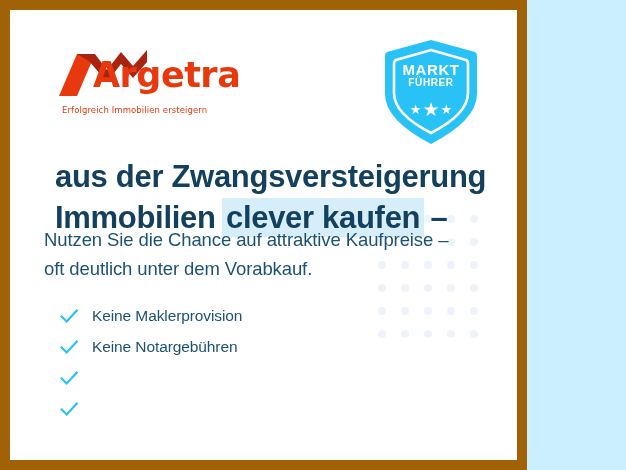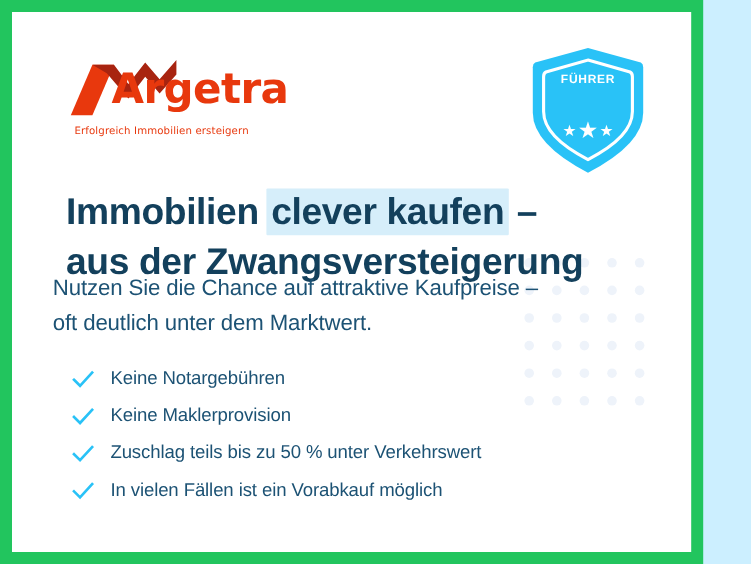--- a/index.html
+++ b/index.html
@@ -12,25 +12,25 @@
     height: 470px;
     overflow: hidden;
     background: #ccefff;
     font-family: "Liberation Sans", sans-serif;
     -webkit-font-smoothing: antialiased;
   }
 
   
   .banner {
     position: relative;
-    width: 586px;
+    width: 527px;
     height: 470px;
     box-sizing: border-box;
     padding: 10px;
-    background: #22c55e;
+    background: #a16207;
   }
   .canvas {
     position: relative;
     width: 100%;
     height: 100%;
     background: #ffffff;
     overflow: hidden;
   }
 
   
@@ -240,58 +240,57 @@
       </div>
       <div class="logo-tagline">Erfolgreich Immobilien ersteigern</div>
     </div>
 
     <div class="badge">
       <svg width="96" height="108" viewBox="0 0 96 108">
         <path d="M48 2 L92 14 Q94 15 94 18 L94 56 Q94 82 48 106 Q2 82 2 56 L2 18 Q2 15 4 14 Z" fill="#29c2f7"></path>
         <path d="M48 12 L83 22 Q85 23 85 26 L85 55 Q85 76 48 95 Q11 76 11 55 L11 26 Q11 23 13 22 Z" fill="none" stroke="#ffffff" stroke-width="2.6"></path>
       </svg>
       <div class="badge-text">
+        <div class="badge-line1">MARKT</div>
         <div class="badge-line2">FÜHRER</div>
       </div>
       <div class="badge-stars">
         <span class="s-sm">★</span><span class="s-lg">★</span><span class="s-sm">★</span>
       </div>
     </div>
 
     <h1 class="headline">
+      <div class="headline-line">aus der Zwangsversteigerung</div>
       <div class="headline-line"><span>Immobilien </span><span class="hl">clever kaufen</span><span> –</span></div>
-      <div class="headline-line">aus der Zwangsversteigerung</div>
     </h1>
 
     <div class="subheadline">
       <div>Nutzen Sie die Chance auf attraktive Kaufpreise –</div>
-      <div>oft deutlich unter dem Marktwert.</div>
+      <div>oft deutlich unter dem Vorabkauf.</div>
     </div>
 
     <ul class="benefits">
       <li class="benefit">
         <svg class="check-icon" viewBox="0 0 24 24">
           <path d="M4 12.5 L9.5 18 L20.5 6" fill="none" stroke="#29c2f7" stroke-width="2.4" stroke-linecap="square"></path>
         </svg>
+        <span class="benefit-label">Keine Maklerprovision</span>
+      </li>
+      <li class="benefit">
+        <svg class="check-icon" viewBox="0 0 24 24">
+          <path d="M4 12.5 L9.5 18 L20.5 6" fill="none" stroke="#29c2f7" stroke-width="2.4" stroke-linecap="square"></path>
+        </svg>
         <span class="benefit-label">Keine Notargebühren</span>
       </li>
       <li class="benefit">
         <svg class="check-icon" viewBox="0 0 24 24">
           <path d="M4 12.5 L9.5 18 L20.5 6" fill="none" stroke="#29c2f7" stroke-width="2.4" stroke-linecap="square"></path>
         </svg>
-        <span class="benefit-label">Keine Maklerprovision</span>
-      </li>
-      <li class="benefit">
-        <svg class="check-icon" viewBox="0 0 24 24">
-          <path d="M4 12.5 L9.5 18 L20.5 6" fill="none" stroke="#29c2f7" stroke-width="2.4" stroke-linecap="square"></path>
-        </svg>
-        <span class="benefit-label">Zuschlag teils bis zu 50 % unter Verkehrswert</span>
-      </li>
-      <li class="benefit">
-        <svg class="check-icon" viewBox="0 0 24 24">
-          <path d="M4 12.5 L9.5 18 L20.5 6" fill="none" stroke="#29c2f7" stroke-width="2.4" stroke-linecap="square"></path>
-        </svg>
-        <span class="benefit-label">In vielen Fällen ist ein Vorabkauf möglich</span>
+      </li>
+      <li class="benefit">
+        <svg class="check-icon" viewBox="0 0 24 24">
+          <path d="M4 12.5 L9.5 18 L20.5 6" fill="none" stroke="#29c2f7" stroke-width="2.4" stroke-linecap="square"></path>
+        </svg>
       </li>
     </ul>
 
   </div>
 </div>
 
 </body></html>

